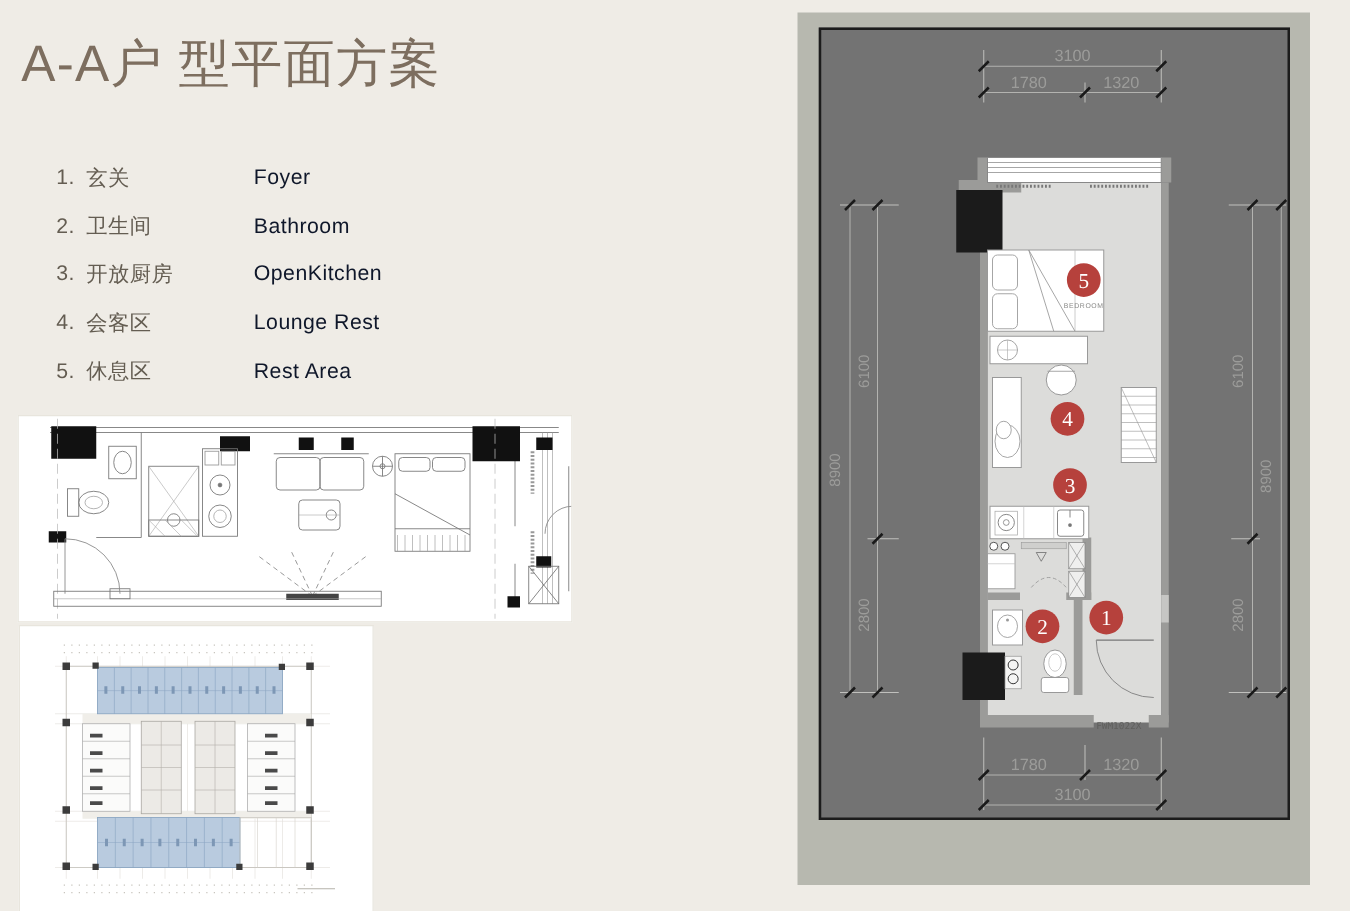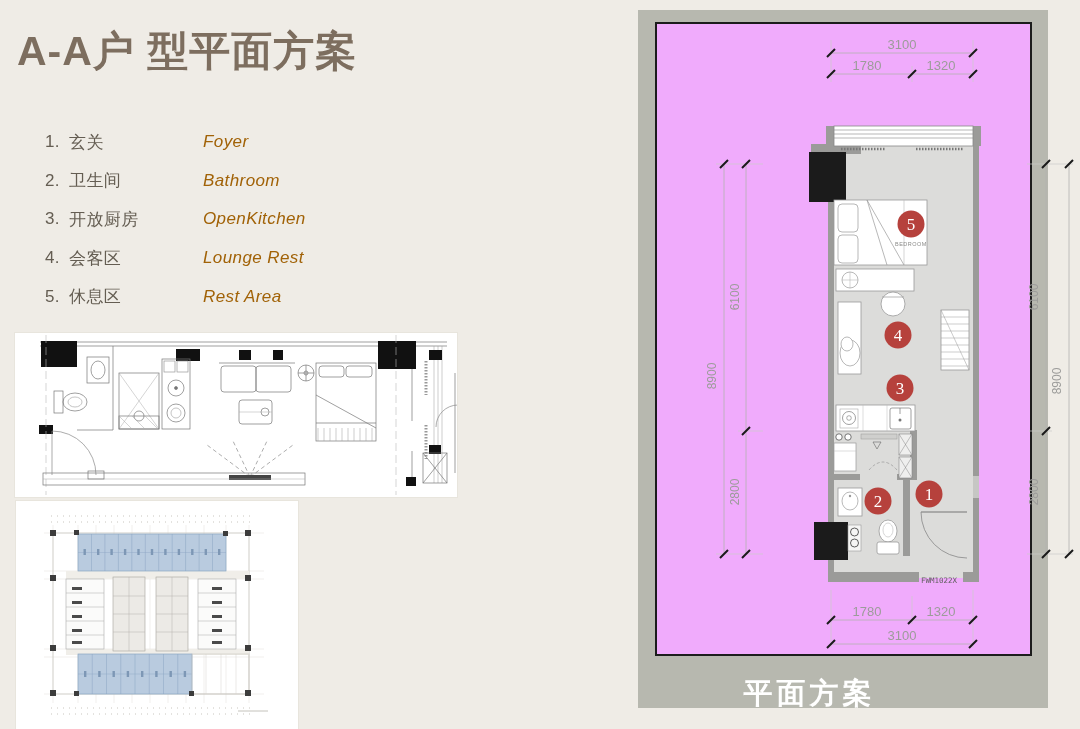--- a/index.html
+++ b/index.html
@@ -3,42 +3,42 @@
 <meta charset="utf-8">
 <style>
   html,body{margin:0;padding:0;}
   body{
     width:1080px;height:729px;position:relative;overflow:hidden;
     background:#efece6;
     font-family:"Liberation Sans", sans-serif;
   }
   .page-title{
     position:absolute;left:17px;top:24px;margin:0;
-    font-size:41px;font-weight:700;letter-spacing:1px;color:#7d6e5f;
+    font-size:41px;font-weight:400;letter-spacing:1px;color:#7d6e5f;
   }
   .legend{position:absolute;left:45px;top:123px;width:340px;}
   .legend-row{display:flex;align-items:center;height:38.6px;font-size:17px;color:#645d52;letter-spacing:.4px;}
   .legend-row .num{width:24px;}
   .legend-row .zh{width:134px;font-family:Liberation Serif, serif;}
-  .legend-row .en{color:#a16207;font-style:italic;}
+  .legend-row .en{color:#0f172a;}
   .cad-strip{
     position:absolute;left:14px;top:332px;width:444px;height:166px;
     background:#fff;border:1px solid #e8e5dd;box-sizing:border-box;
   }
   .building-plan{
     position:absolute;left:15px;top:500px;width:284px;height:229px;
     background:#fff;border:1px solid #e8e5dd;border-bottom:none;box-sizing:border-box;overflow:hidden;
   }
   .plan-panel{
     position:absolute;left:638px;top:10px;width:410px;height:698px;
     background:#b7b8af;
   }
   .plan-card{
     position:absolute;left:17px;top:12px;width:377px;height:634px;
-    background:#f0abfc;border:2px solid #1c1c1c;box-sizing:border-box;padding-left:44px;
+    background:#737373;border:2px solid #1c1c1c;box-sizing:border-box;
   }
   .panel-caption{
     position:absolute;left:17px;top:664px;width:377px;text-align:center;
     transform:translateX(-34px);
     font-size:29px;font-weight:bold;color:#ffffff;letter-spacing:4px;
   }
   svg{display:block;}
   text.dim{font-family:"Liberation Sans",sans-serif;fill:#9c9c9a;font-size:13px;}
   text.dimv{font-family:"Liberation Sans",sans-serif;fill:#9c9c9a;font-size:12px;}
   text.marker-num{font-family:"Liberation Serif",serif;fill:#ffffff;font-size:17px;}
@@ -421,14 +421,13 @@
       </g>
       <g>
         <circle cx="228" cy="470" r="13.5" fill="#b6413c"></circle>
         <text class="marker-num" x="228" y="476" text-anchor="middle">1</text>
       </g>
     </g>
 
     <text class="code" x="238" y="559" text-anchor="middle">FWM1022X</text>
   </svg>
   </div>
-  <div class="panel-caption">平面方案</div>
 </div>
 
 </body></html>

